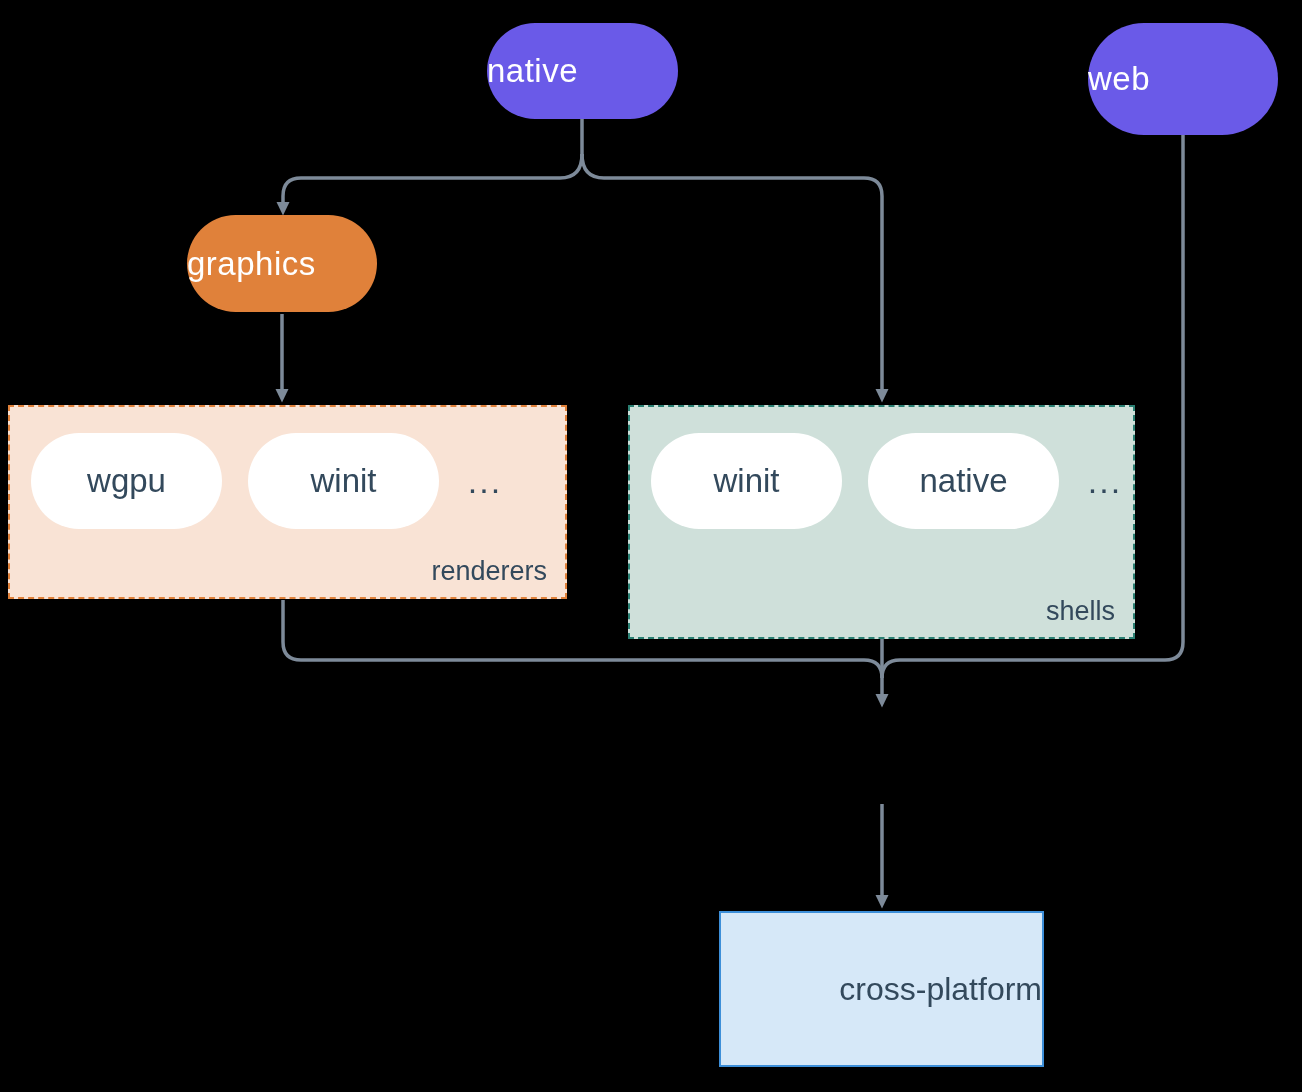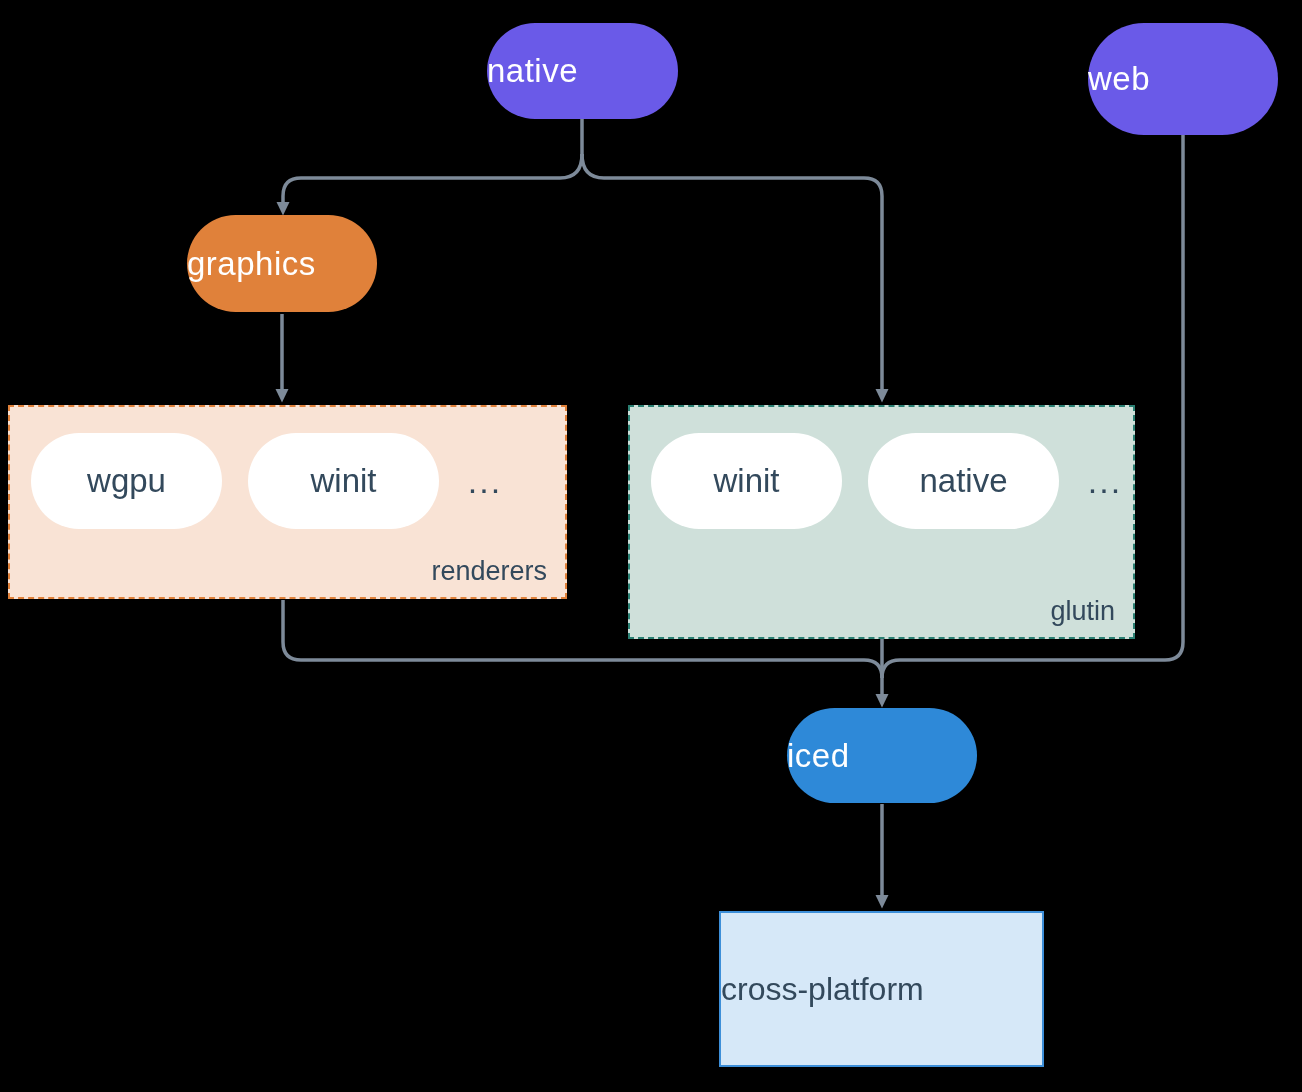--- a/index.html
+++ b/index.html
@@ -85,21 +85,21 @@
   }
   .app-box {
     position: absolute;
     left: 719px; top: 911px;
     width: 325px; height: 156px;
     box-sizing: border-box;
     background: #d6e8f8;
     border: 2px solid #3d8fd9;
     display: flex;
     flex-direction: column;
-    align-items: flex-start;
+    align-items: flex-end;
     justify-content: center;
     font-size: 32px;
     line-height: 47px;
     color: #33495c;
   }
 </style>
 </head>
 <body>
 
 <div id="canvas">
@@ -156,24 +156,21 @@
   </div>
 
   <div class="group group-shells">
     <div class="white-pill wp-1">
       <span>winit</span>
     </div>
     <div class="white-pill wp-2">
       <span>native</span>
     </div>
     <div class="ellipsis">...</div>
-    <div class="group-label">glutin</div>
+    <div class="group-label">shells</div>
   </div>
 
-  <div class="pill pill-iced">
-    <span>iced</span>
-  </div>
 
   <div class="app-box">
     <span>cross-platform</span>
   </div>
 
 </div>
 
 </body></html>

